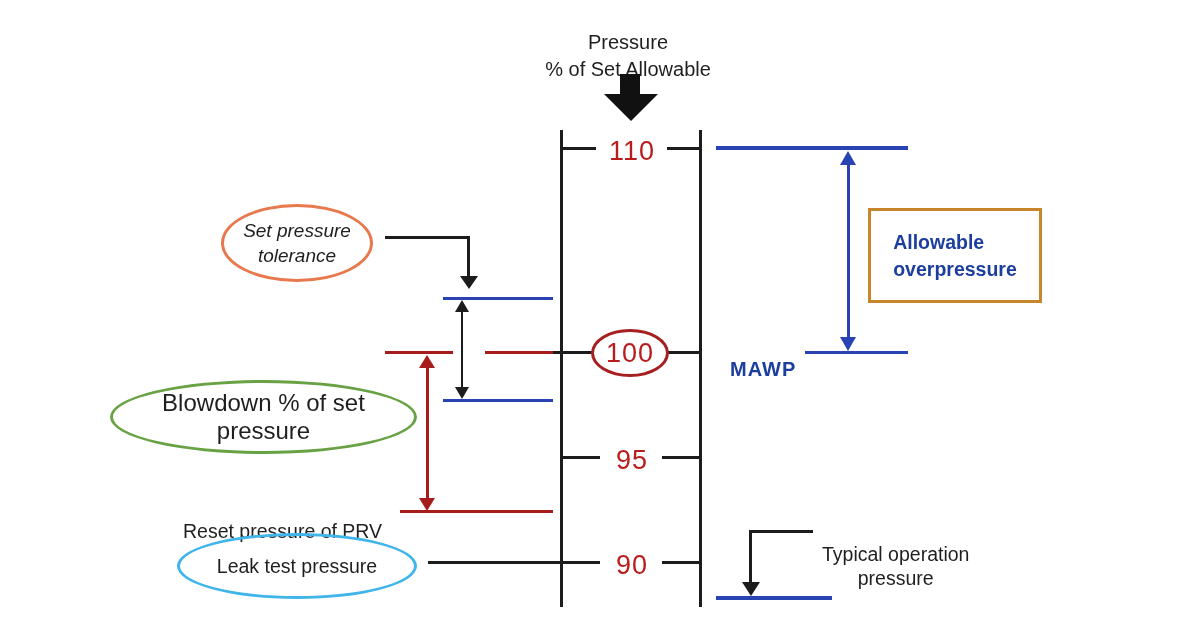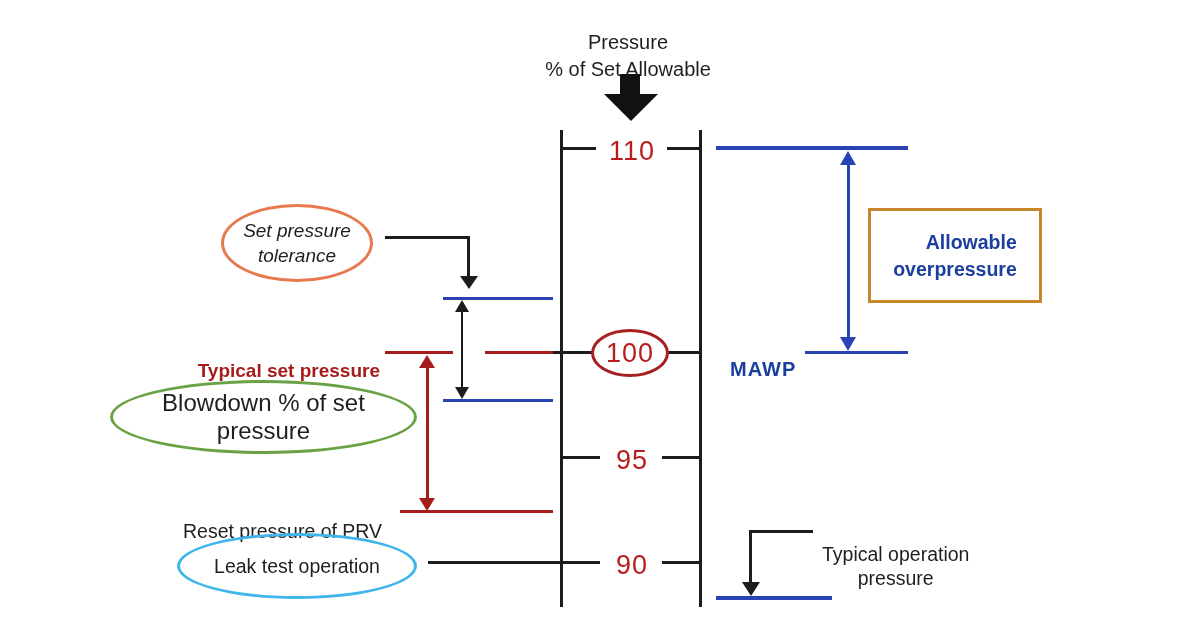--- a/index.html
+++ b/index.html
@@ -25,21 +25,21 @@
 
   .ellipse {
     position: absolute; border-radius: 50%;
     display: flex; align-items: center; justify-content: center;
     background: transparent; text-align: center;
   }
 
   .callout-box {
     position: absolute; border: 3px solid #c8862c; background: #ffffff;
     display: flex; align-items: center; justify-content: center;
-    text-align: right;
+    text-align: left;
   }
   .navy-bold { color: #1c3e9e; font-weight: bold; }
 </style>
 </head>
 <body>
 
 <div id="canvas">
 
   <div class="label center" style="left:500px; top:13px; width:256px; font-size:20px; line-height:27px;">
     <div>Pressure</div>
@@ -84,36 +84,35 @@
   </div>
 
   <div class="hline blue" style="left:443px; top:297px; width:110px;"></div>
   <div class="hline blue" style="left:443px; top:399px; width:110px;"></div>
   <div>
     <div class="vline" style="left:461px; top:307px; width:2px; height:86px; background:#1c1c1c;"></div>
     <div class="tri" style="left:455px; top:300px; border-left:7px solid transparent; border-right:7px solid transparent; border-bottom:12px solid #1c1c1c;"></div>
     <div class="tri" style="left:455px; top:387px; border-left:7px solid transparent; border-right:7px solid transparent; border-top:12px solid #1c1c1c;"></div>
   </div>
 
-  <div class="label" style="left:180px; top:341px; width:200px; text-align:right; font-weight:bold; color:#a61c1c; font-size:19px;">Typical set pressure</div>
   <div class="hline red" style="left:385px; top:351px; width:68px;"></div>
   <div class="hline red" style="left:485px; top:351px; width:68px;"></div>
 
   <div>
     <div class="vline red" style="left:426px; top:360px; height:144px;"></div>
     <div class="tri" style="left:419px; top:355px; border-left:8px solid transparent; border-right:8px solid transparent; border-bottom:13px solid #a61c1c;"></div>
     <div class="tri" style="left:419px; top:498px; border-left:8px solid transparent; border-right:8px solid transparent; border-top:13px solid #a61c1c;"></div>
   </div>
 
   <div class="ellipse" style="left:110px; top:380px; width:307px; height:74px; border:3px solid #69a244; font-size:24px;">Blowdown % of set pressure</div>
 
   <div class="label" style="left:183px; top:502px;">Reset pressure of PRV</div>
   <div class="hline red" style="left:400px; top:510px; width:153px;"></div>
 
-  <div class="ellipse" style="left:177px; top:533px; width:240px; height:66px; border:3px solid #3fb5ec; font-size:19.5px;">Leak test operation</div>
+  <div class="ellipse" style="left:177px; top:533px; width:240px; height:66px; border:3px solid #3fb5ec; font-size:19.5px;">Leak test pressure</div>
   <div class="hline" style="left:428px; top:561px; width:134px;"></div>
 
   <div class="hline blue" style="left:716px; top:146px; width:192px; height:4px;"></div>
 
   <div>
     <div class="vline blue" style="left:847px; top:158px; height:182px;"></div>
     <div class="tri" style="left:840px; top:151px; border-left:8px solid transparent; border-right:8px solid transparent; border-bottom:14px solid #2944b2;"></div>
     <div class="tri" style="left:840px; top:337px; border-left:8px solid transparent; border-right:8px solid transparent; border-top:14px solid #2944b2;"></div>
   </div>
 

